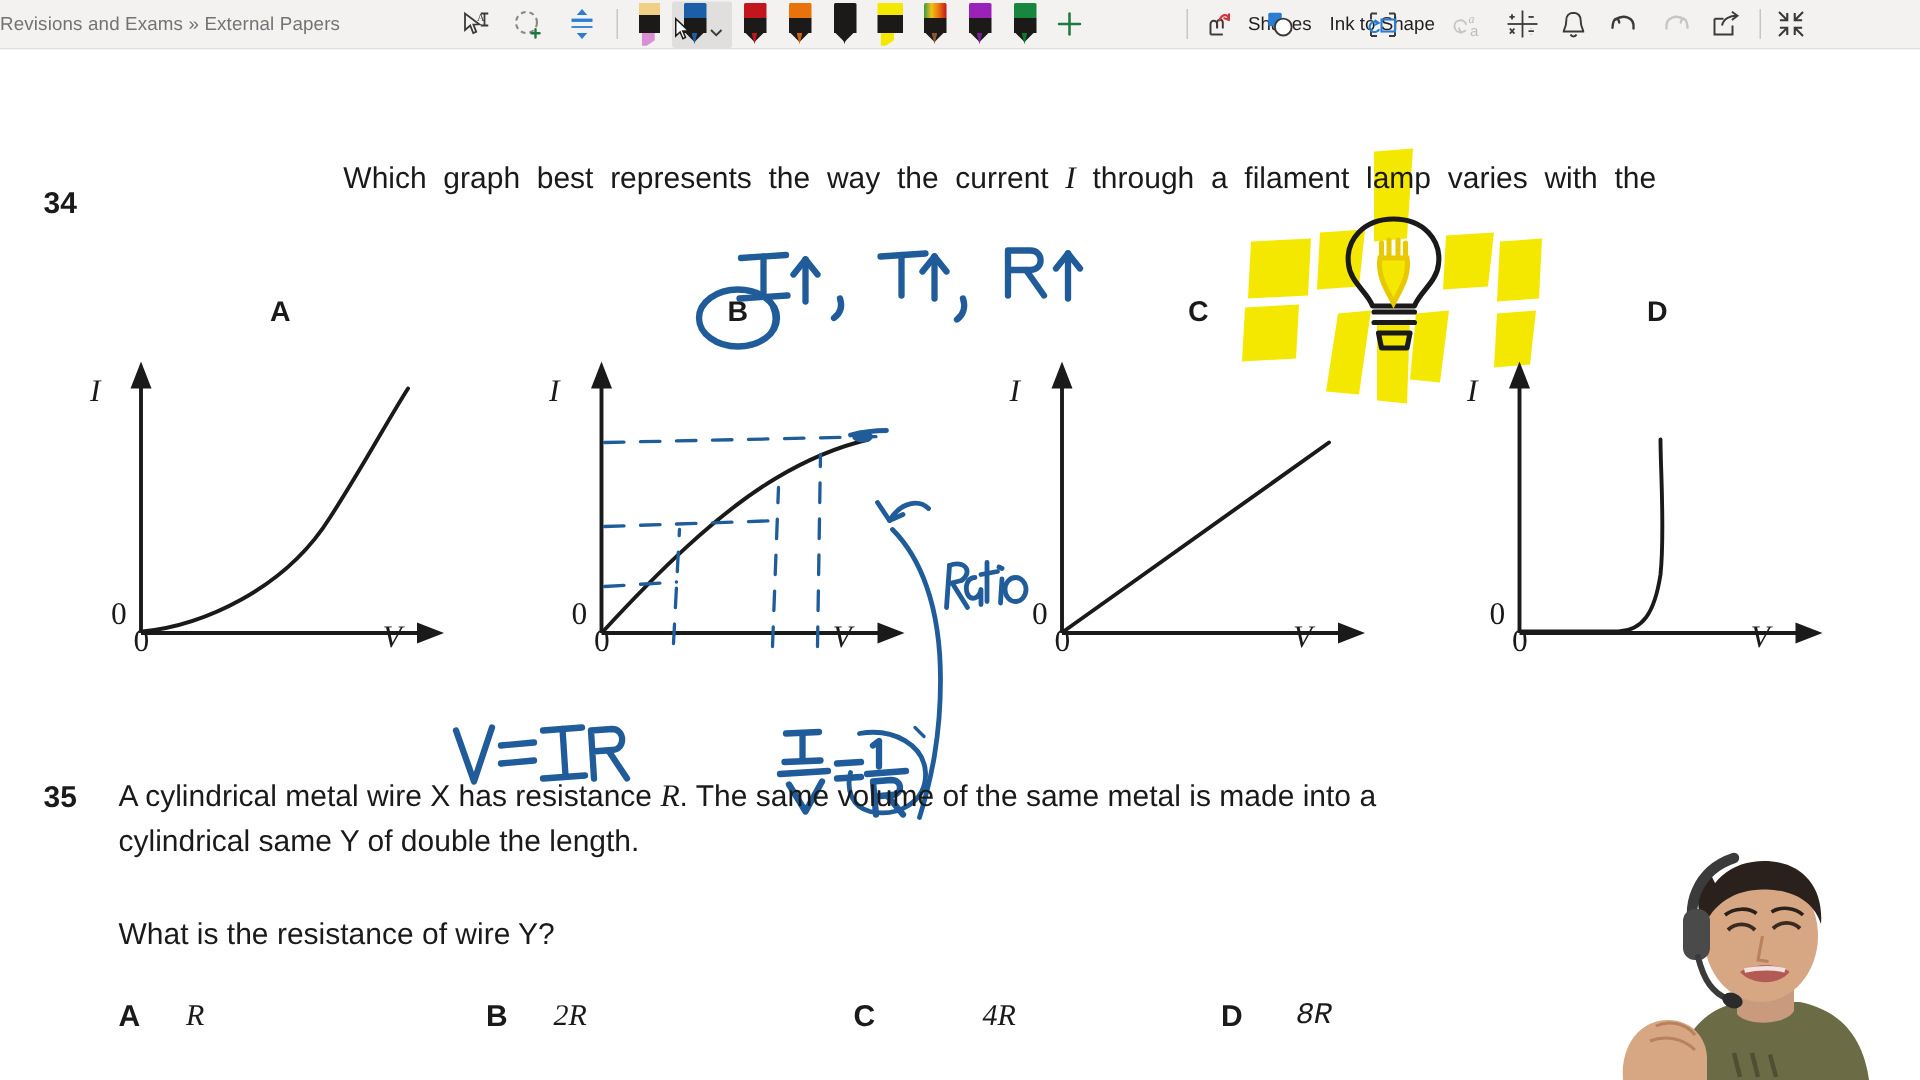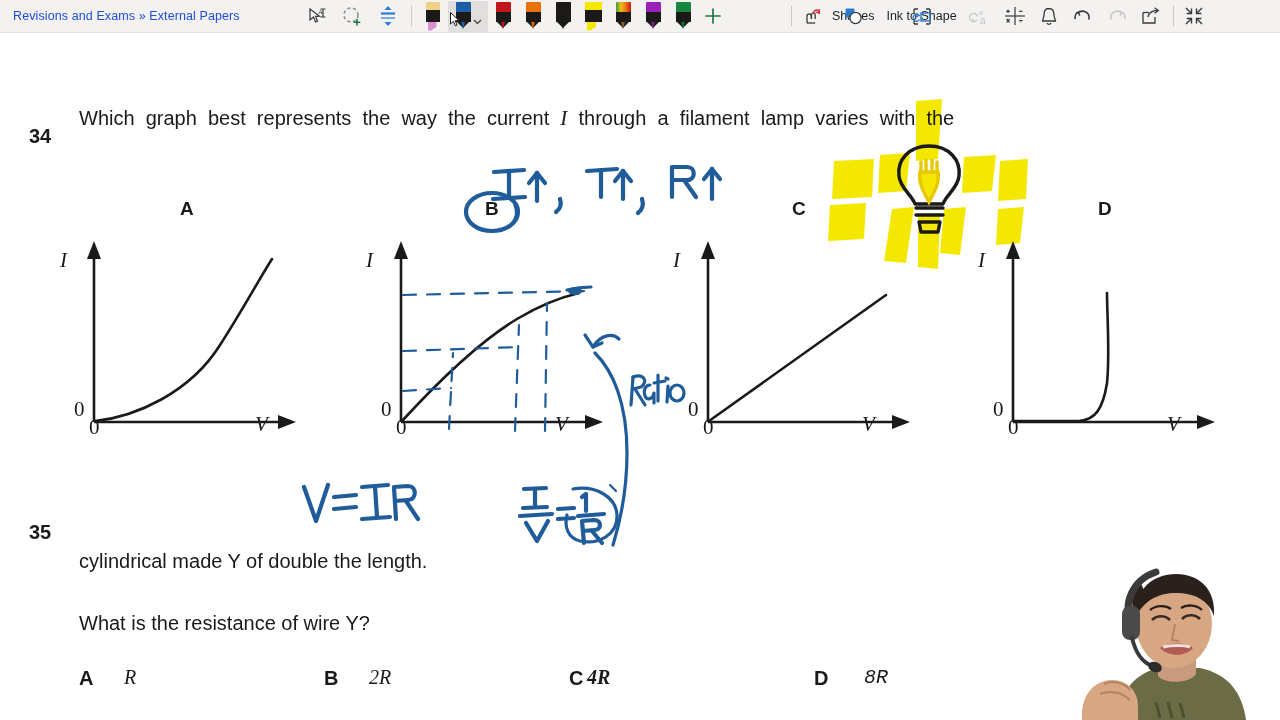--- a/index.html
+++ b/index.html
@@ -13,23 +13,22 @@
 
   
   #toolbar {
     position: absolute; top: 0; left: 0;
     width: 1280px; height: 33px;
     background: #f3f2f1;
     border-bottom: 1px solid #e1dfdd;
     display: flex; align-items: center;
   }
   #breadcrumb {
-    margin-left: 13px;
     font-size: 12.5px;
-    color: #1d4ed8;
+    color: #737373;
     white-space: nowrap;
     letter-spacing: .1px;
   }
   .tb-group { display: flex; align-items: center; }
   .tb-btn {
     height: 31px; min-width: 30px;
     display: flex; align-items: center; justify-content: center;
     padding: 0 4px;
     cursor: default;
   }
@@ -359,21 +358,21 @@
       <polygon points="72,146 94,144 86,200 64,198"></polygon>
       <polygon points="98,152 120,150 118,206 98,204"></polygon>
       <polygon points="124,146 146,144 140,192 120,190"></polygon>
       <polygon points="144,94 176,92 172,128 142,130"></polygon>
       <polygon points="180,98 208,96 206,136 178,138"></polygon>
       <polygon points="178,146 204,144 200,180 176,182"></polygon>
     </g>
   </svg>
 
   <div class="qnum" style="left:29px; top:72px;margin-top:20px;">34</div>
-  <div class="qtext" style="left:79px; top:70px; width:1175px;">Which&nbsp; graph&nbsp; best&nbsp; represents&nbsp; the&nbsp; way&nbsp; the&nbsp; current&nbsp; <i>I</i>&nbsp; through&nbsp; a&nbsp; filament&nbsp; lamp&nbsp; varies&nbsp; with&nbsp; the</div>
+  <div class="qtext" style="left:79px; top:70px; width:1175px;text-align:center;">Which&nbsp; graph&nbsp; best&nbsp; represents&nbsp; the&nbsp; way&nbsp; the&nbsp; current&nbsp; <i>I</i>&nbsp; through&nbsp; a&nbsp; filament&nbsp; lamp&nbsp; varies&nbsp; with&nbsp; the</div>
 
   <svg style="left:488px; top:130px;" width="260" height="55">
     <g class="ink ink-thick">
       <path d="M6 9 L36 7"></path>
       <path d="M21 8 L21 34"></path>
       <path d="M5 36 L37 34"></path>
       <path d="M49 38 L49 10"></path>
       <path d="M49 10 L41 20"></path>
       <path d="M49 10 L57 20"></path>
       <path d="M72 36 C74 42, 72 46, 68 49"></path>
@@ -519,31 +518,32 @@
       <path d="M62 14 L66 11"></path>
       <path d="M58 33 L84 31"></path>
       <path d="M64 60 L62 38 L74 37 C82 37, 82 47, 74 47 L63 48"></path>
       <path d="M72 48 L82 60"></path>
     </g>
     <path class="ink ink-med" d="M53 6 C76 2, 96 14, 97 32 C98 52, 78 62, 60 58 C48 55, 44 44, 47 32"></path>
     <path class="ink ink-thin" d="M90 2 L96 8"></path>
   </svg>
 
   <div class="qnum" style="left:29px; top:488px;">35</div>
-  <div class="qtext" style="left:79px; top:513px;">cylindrical made Y of double the length.</div>
+  <div class="qtext" style="left:79px; top:482px;">A cylindrical metal wire X has resistance <i>R</i>. The same volume of the same metal is made into a</div>
+  <div class="qtext" style="left:79px; top:513px;">cylindrical same Y of double the length.</div>
   <div class="qtext" style="left:79px; top:575px;">What is the resistance of wire Y?</div>
 
   <div class="opt-letter" style="left:79px; top:634px;">A</div>
   <div class="opt-val" style="left:124px; top:633px;">R</div>
 
   <div class="opt-letter" style="left:324px; top:634px;">B</div>
   <div class="opt-val" style="left:369px; top:633px;">2R</div>
 
   <div class="opt-letter" style="left:569px; top:634px;">C</div>
-  <div class="opt-val" style="left:587px; top:633px;font-weight:bold;">4R</div>
+  <div class="opt-val" style="left:655px; top:633px;">4R</div>
 
   <div class="opt-letter" style="left:814px; top:634px;">D</div>
   <div class="opt-val" style="left:864px; top:633px;font-family:Liberation Mono, monospace;">8R</div>
 
   <div id="webcam">
     <svg width="220" height="160" viewBox="0 0 220 160">
       <rect x="0" y="0" width="220" height="160" fill="#ffffff"></rect>
 
       <path d="M58 160 C60 128, 78 112, 100 108 L140 108 C168 114, 182 132, 186 160 Z" fill="#6b6b45"></path>
 

